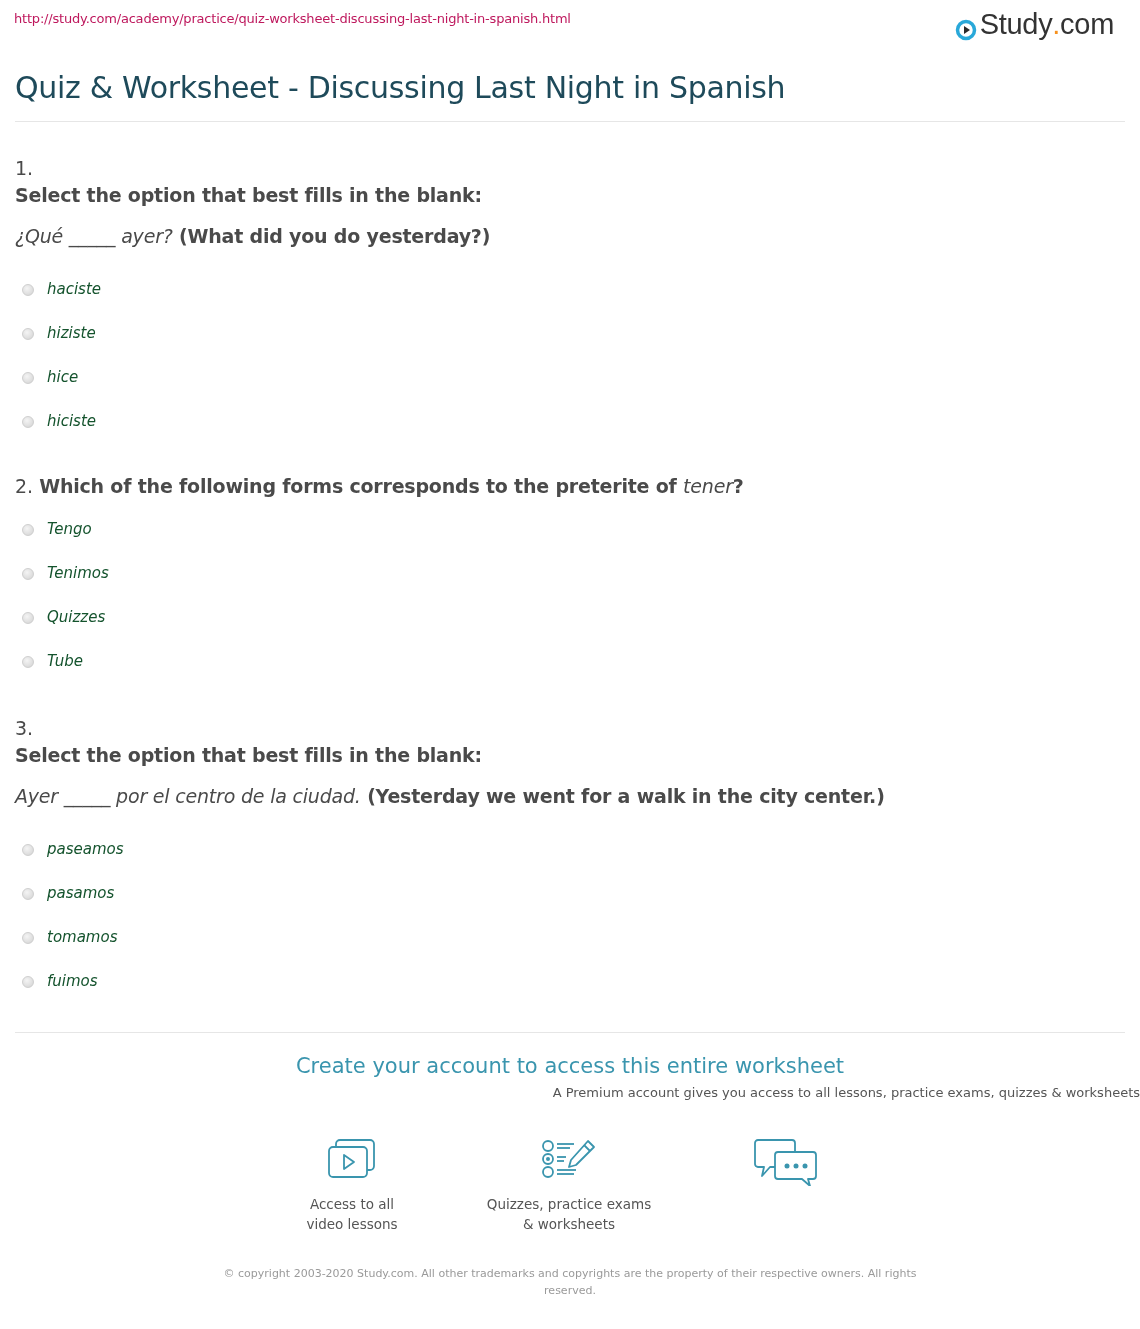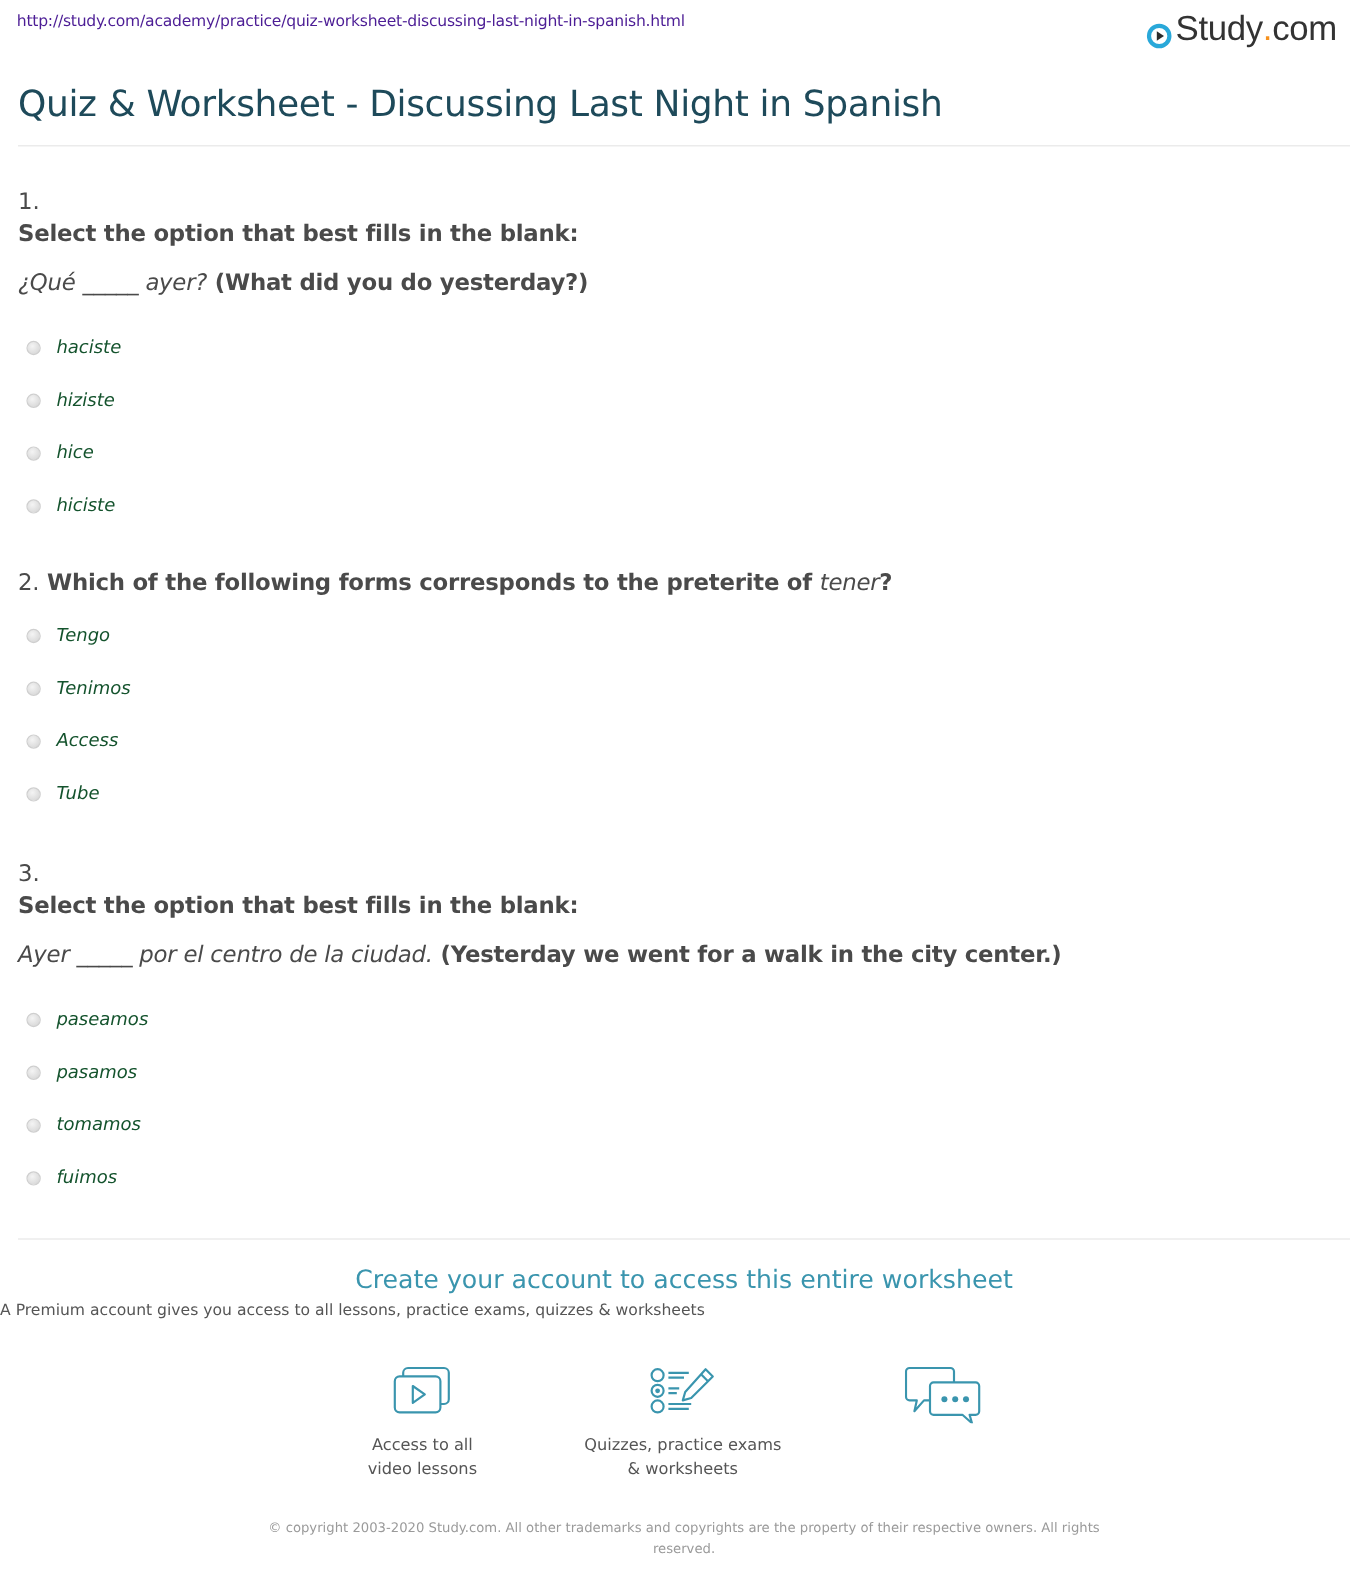--- a/index.html
+++ b/index.html
@@ -7,21 +7,21 @@
     body {
       width: 1140px;
       height: 1329px;
       position: relative;
       font-family: "DejaVu Sans", "Liberation Sans", sans-serif;
       color: #4a4a4a;
       overflow: hidden;
     }
     .url {
       position: absolute; left: 14px; top: 11px;
-      font-size: 13px; color: #4c1d95; letter-spacing: -0.2px;
+      font-size: 13px; color: #be185d; letter-spacing: -0.2px;
     }
     .logo {
       position: absolute; right: 26px; top: 8px;
       display: flex; align-items: flex-end;
       font-family: "Liberation Sans", sans-serif;
       font-size: 29px; color: #333; letter-spacing: -0.3px;
     }
     .logo .logo-mark { width: 22px; height: 22px; margin-right: 3px; }
     .logo .dot { color: #f6911e; }
     .page-title {
@@ -42,21 +42,21 @@
       width: 12px; height: 12px; border-radius: 50%;
       background: radial-gradient(circle at 40% 35%, #f4f4f4 0%, #dcdcdc 70%, #c9c9c9 100%);
       border: 1px solid #cfcfcf; margin-right: 13px; margin-top: 1px;
     }
     .opt-label { font-size: 15px; font-style: italic; color: #14532d; }
     .cta-title {
       position: absolute; left: 0; width: 1140px; top: 1054px; text-align: center;
       font-size: 21px; color: #3a95ae; font-weight: normal;
     }
     .cta-sub {
-      position: absolute; left: 0; width: 1140px; top: 1085px; text-align: left;
+      position: absolute; left: 0; width: 1140px; top: 1085px; text-align: right;
       font-size: 13px; color: #555;
     }
     .feature {
       position: absolute; top: 1138px; width: 200px; text-align: center;
     }
     .feature svg { display: block; margin: 0 auto; }
     .feature-label {
       margin-top: 12px; font-size: 13.5px; line-height: 20px; color: #555;
     }
     .copyright {
@@ -115,21 +115,21 @@
 <div class="option" style="top:520px">
   <span class="radio"></span>
   <span class="opt-label">Tengo</span>
 </div>
 <div class="option" style="top:564px">
   <span class="radio"></span>
   <span class="opt-label">Tenimos</span>
 </div>
 <div class="option" style="top:608px">
   <span class="radio"></span>
-  <span class="opt-label">Access</span>
+  <span class="opt-label">Quizzes</span>
 </div>
 <div class="option" style="top:652px">
   <span class="radio"></span>
   <span class="opt-label">Tube</span>
 </div>
 
 <div class="q-num" style="top:717px">3.</div>
 <div class="q-text" style="top:744px">Select the option that best fills in the blank:</div>
 <div class="q-text" style="top:785px">
   <i>Ayer _____ por el centro de la ciudad.</i>

